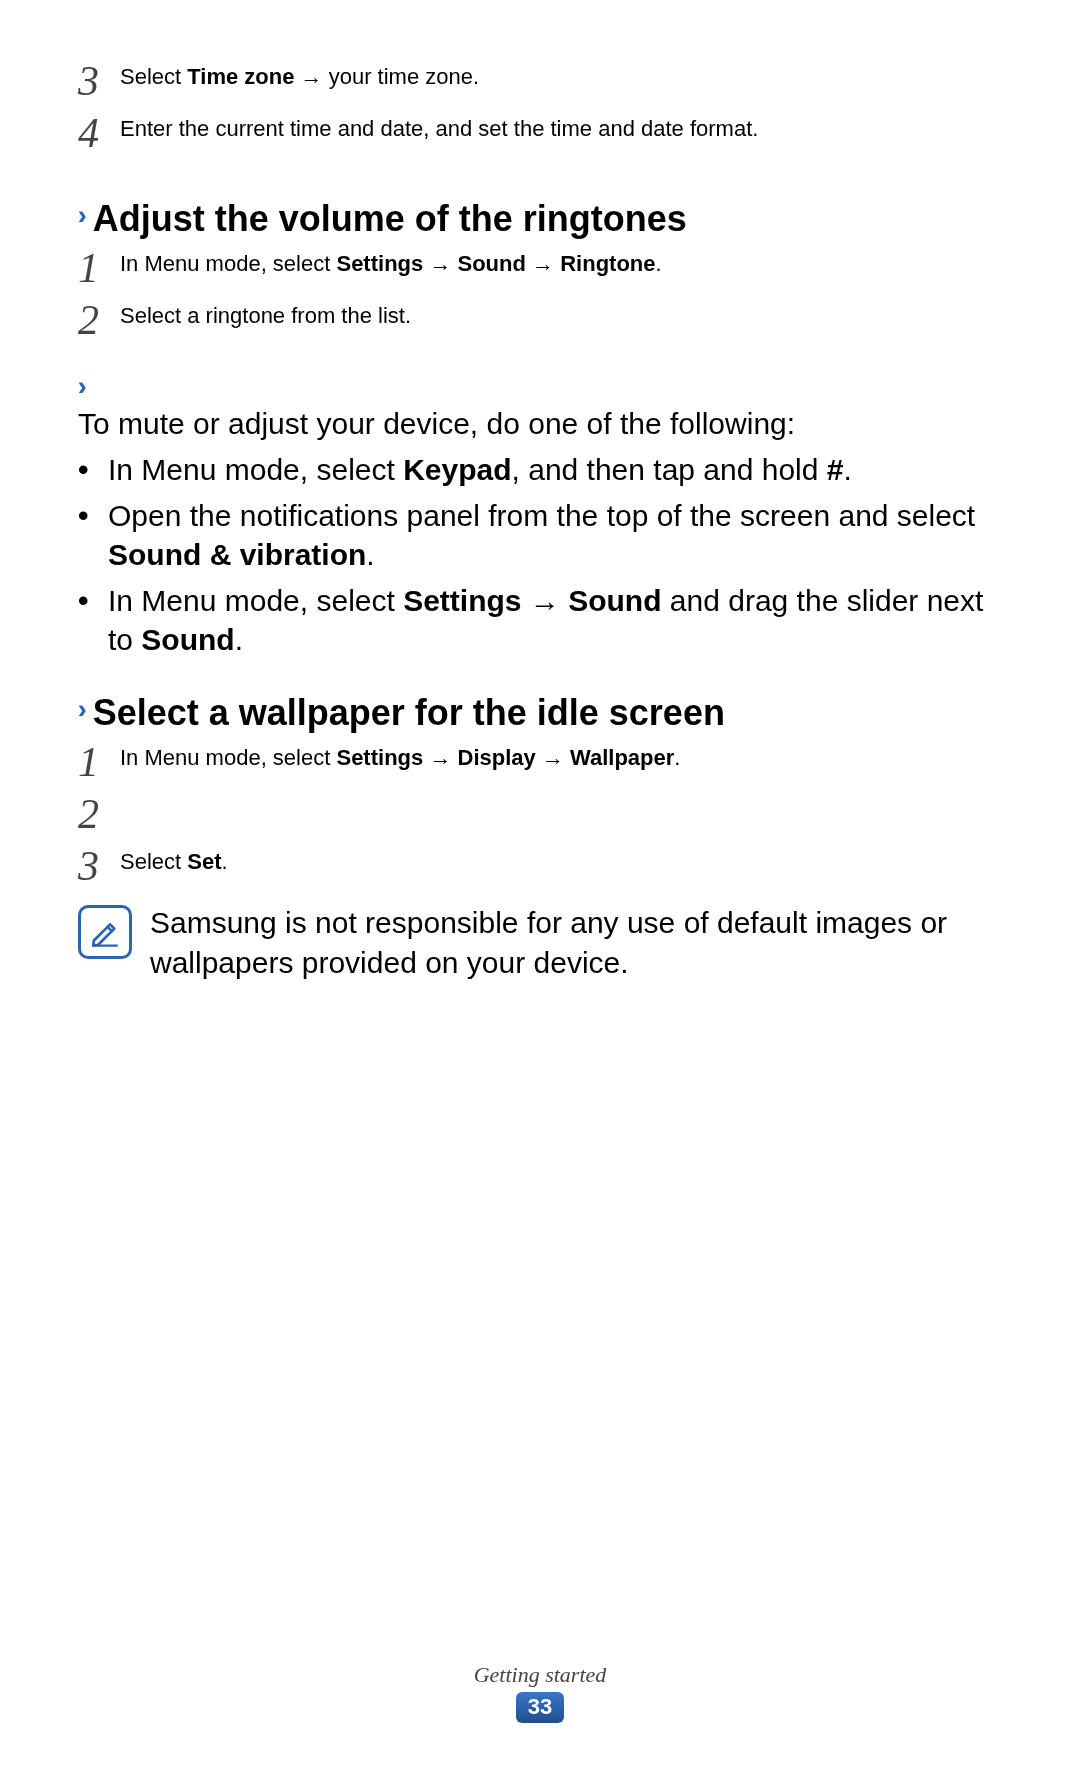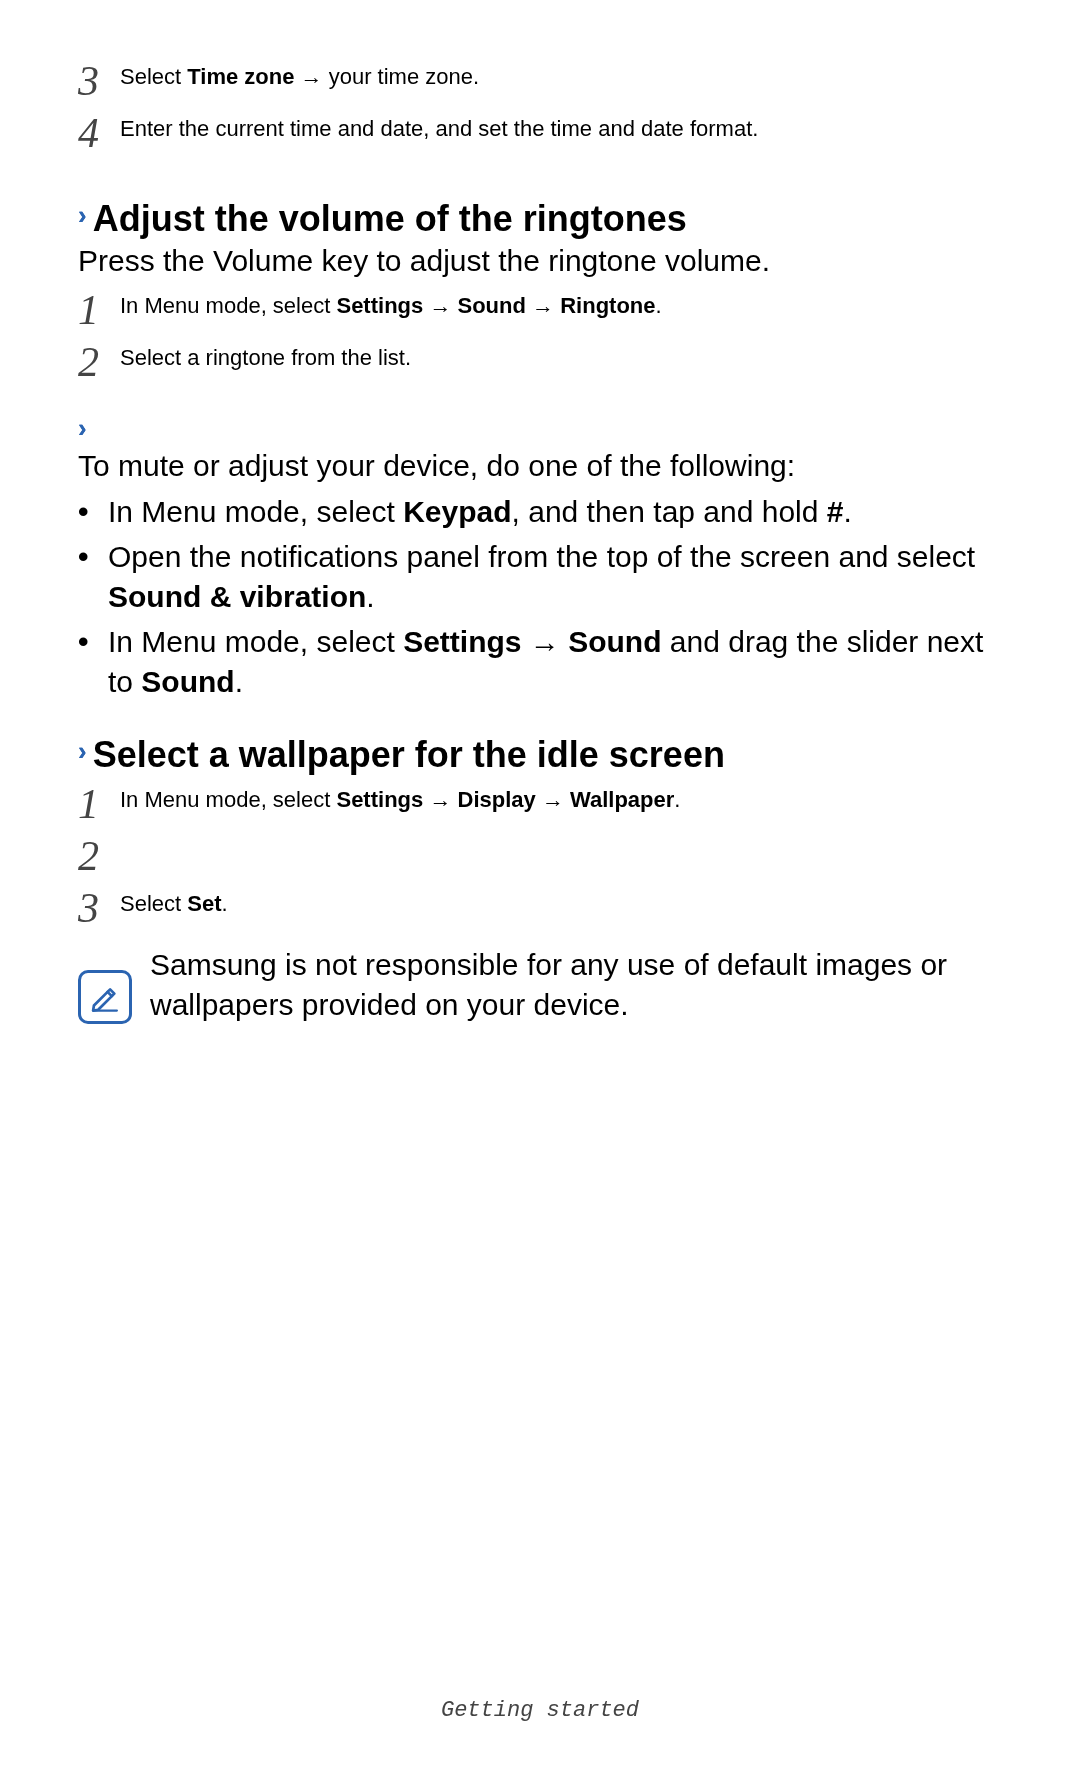--- a/index.html
+++ b/index.html
@@ -71,21 +71,21 @@
     line-height: 1.32;
     margin-top: 6px;
   }
   .ul-bullet {
     width: 30px;
     flex: 0 0 30px;
     font-weight: 700;
   }
   .note-row {
     display: flex;
-    align-items: flex-end;
+    align-items: flex-start;
     margin-top: 14px;
   }
   .note-icon {
     flex: 0 0 54px;
     width: 54px;
     height: 54px;
     border: 3px solid #2b64b1;
     border-radius: 10px;
     display: flex;
     align-items: center;
@@ -106,21 +106,21 @@
   .footer {
     position: absolute;
     left: 0; right: 0;
     bottom: 48px;
     text-align: center;
   }
   .footer-title {
     font-style: italic;
     font-size: 22px;
     color: #444;
-    font-family: Liberation Mono, monospace;
+    font-family: Liberation Serif, serif;
   }
   .page-num {
     display: inline-block;
     background: #2b64b1;
     background: linear-gradient(#3a75c6, #1f4e8e);
     color: #fff;
     font-size: 22px;
     font-weight: 600;
     padding: 2px 12px 3px 12px;
     border-radius: 6px;
@@ -145,21 +145,20 @@
   </div>
   <div class="ol-item">
     <div class="ol-num">4</div>
     <div class="ol-body">Enter the current time and date, and set the time and date format.</div>
   </div>
 
   <div class="section-h sect1">
     <span class="chev">››</span>
     <span>Adjust the volume of the ringtones</span>
   </div>
-  <div class="body-p">Press the Volume key to adjust the ringtone volume.</div>
 
   <div class="ol-after-h">
     <div class="ol-item">
       <div class="ol-num">1</div>
       <div class="ol-body">In Menu mode, select <b>Settings</b> <span class="arrow"></span> <b>Sound</b> <span class="arrow"></span> <b>Ringtone</b>.</div>
     </div>
     <div class="ol-item">
       <div class="ol-num">2</div>
       <div class="ol-body">Select a ringtone from the list.</div>
     </div>
@@ -208,15 +207,16 @@
           <path d="M23 14 L28 19"></path>
           <path d="M6 36 L34 36" stroke-width="2.6"></path>
         </g>
       </svg>
     </div>
     <div class="note-body">Samsung is not responsible for any use of default images or wallpapers provided on your device.</div>
   </div>
 
   <div class="footer">
     <div class="footer-title">Getting started</div>
+    <div><span class="page-num">33</span></div>
   </div>
 
 </div>
 
 </body></html>

